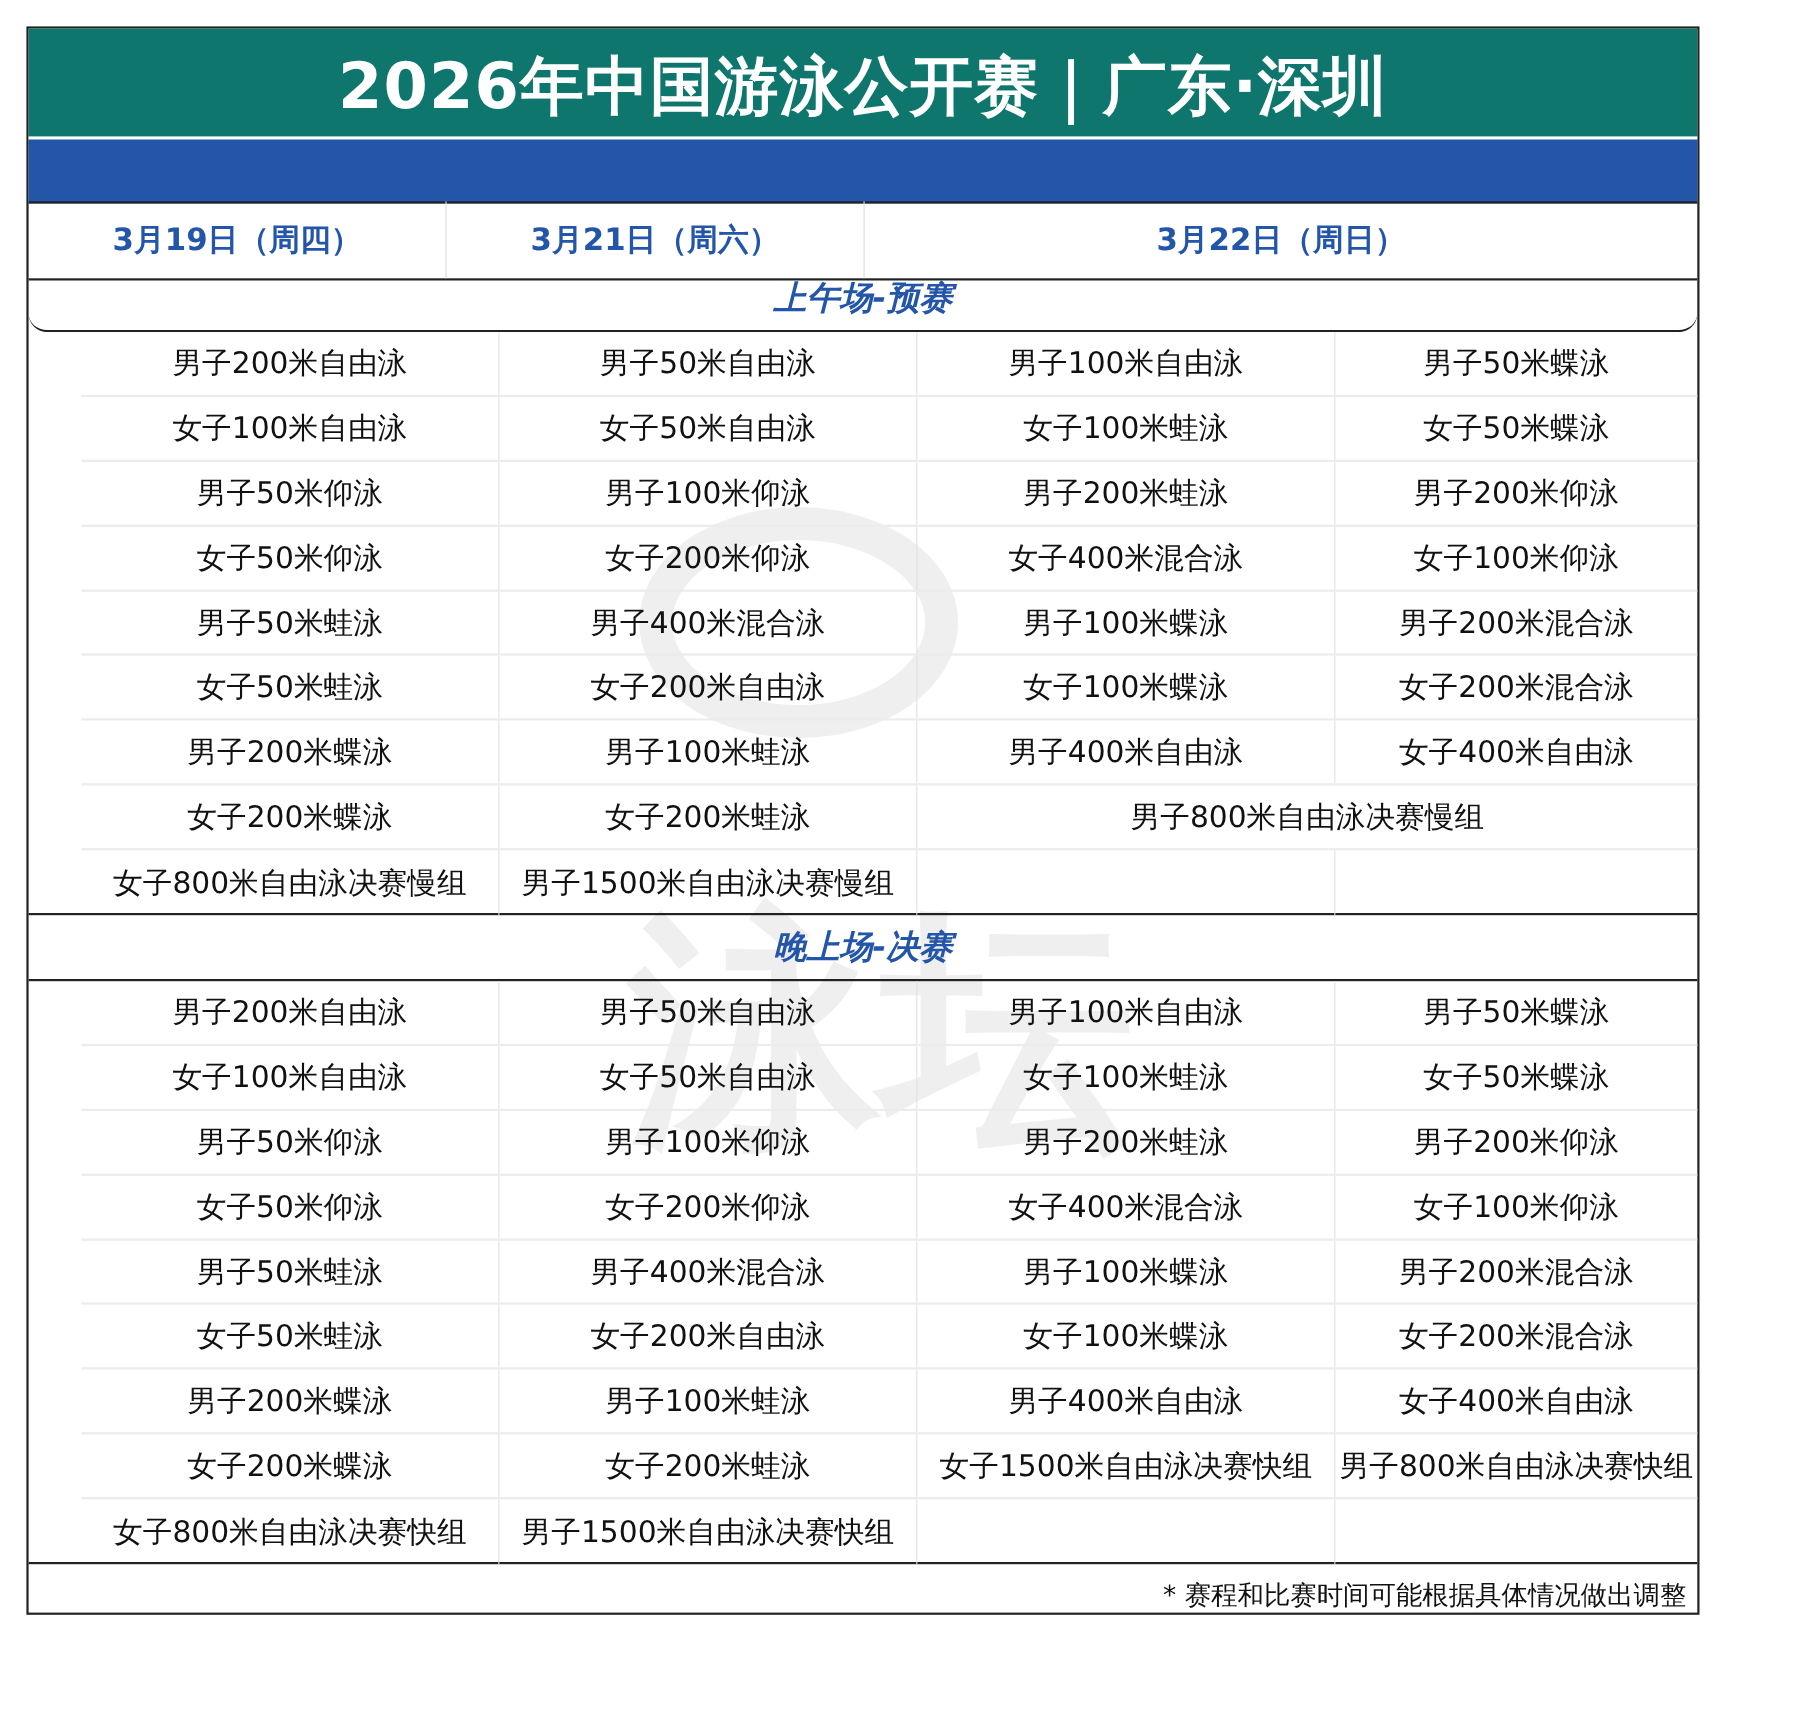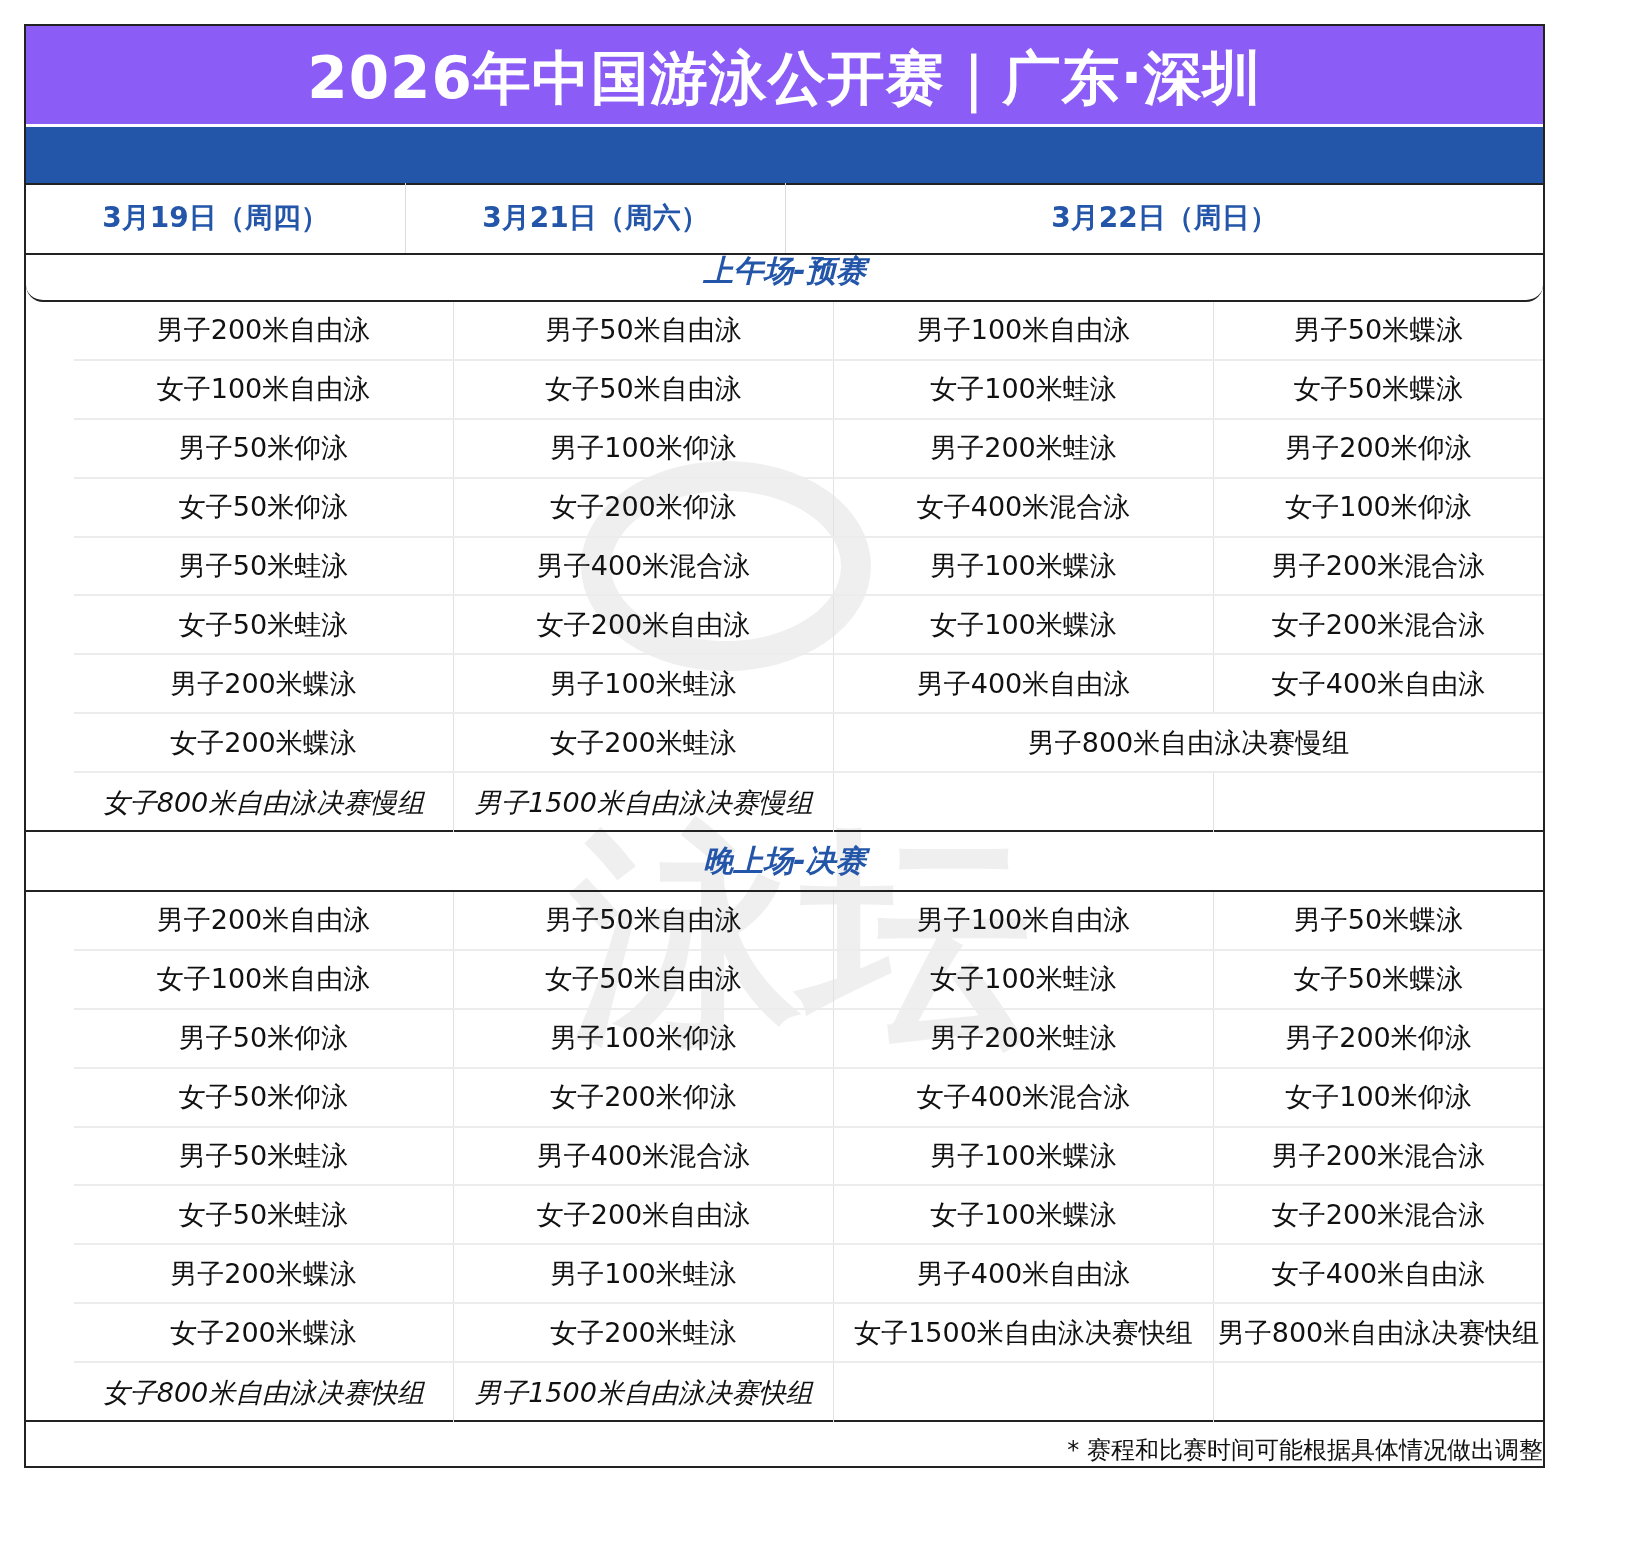--- a/index.html
+++ b/index.html
@@ -1,41 +1,41 @@
 <!DOCTYPE html>
 <html><head>
 <meta charset="utf-8">
 <style>
   html, body { margin: 0; padding: 0; background: #ffffff; }
   body { width: 1648px; height: 1568px; position: relative; overflow: hidden;
          font-family: "DejaVu Sans", "Liberation Sans", sans-serif; }
   .sheet { position: absolute; left: 24px; top: 24px; width: 1521px; height: 1444px;
            border: 2px solid #222; box-sizing: border-box; background: #fff; }
-  .title-band { position: absolute; left: 0; top: 0; right: 0; height: 106px; background: #8b5cf6;
+  .title-band { position: absolute; left: 0; top: 0; right: 0; height: 106px; background: #0f766e;
                 display: flex; align-items: center; justify-content: center; text-align: right; }
   .title-band span { color: #fff; font-size: 58px; font-weight: bold; letter-spacing: 1px; }
   .title-sep { position: absolute; left: 0; right: 0; top: 98px; height: 3px; background: #fff; }
   .subtitle-band { position: absolute; left: 0; right: 0; top: 101px; height: 56px; background: #2355a9;
                    border-bottom: 2px solid #222; }
   .date-row { position: absolute; left: 0; right: 0; top: 157px; height: 72px; display: flex;
               border-bottom: 2px solid #222; box-sizing: border-box; }
   .date-cell { flex: 0 0 380px; display: flex; align-items: center; justify-content: center;
                color: #2355a9; font-size: 28px; font-weight: bold; border-right: 1px solid #dcdcdc; box-sizing: border-box; }
   .date-cell:last-child { border-right: none; flex: 1; }
   .section-head { position: absolute; left: 0; right: 0; height: 60px; display: flex; align-items: center;
                   justify-content: center; border-bottom: 2px solid #222; box-sizing: border-box; }
   .section-head span { color: #2355a9; font-size: 30px; font-weight: bold; font-style: italic; }
   .grid { position: absolute; left: 0; right: 0; height: 530px; border-bottom: 2px solid #222; box-sizing: border-box; }
   .grid-row { display: flex; height: 58.9px; border-bottom: 2px solid #ececec; box-sizing: border-box; margin-left: 48px; }
-  .grid-row:last-child { border-bottom: none; font-style: italic; }
+  .grid-row:last-child { border-bottom: none; }
   .cell { flex: 0 0 380px; display: flex; align-items: center; justify-content: center;
           font-size: 27px; color: #111; border-right: 1px solid #e2e2e2; box-sizing: border-box; white-space: nowrap; }
   .cell:last-child { border-right: none; flex: 1; }
   .footer { position: absolute; left: 0; right: 0; bottom: 0; height: 32px; display: flex; align-items: center;
-            justify-content: flex-end; font-size: 24px; color: #111; text-align: right; }
+            justify-content: flex-end; padding-right: 10px; font-size: 24px; color: #111; text-align: right; }
   .watermark { position: absolute; left: 200px; top: 430px; width: 1150px; height: 620px; pointer-events: none; opacity: 0.06; }
 </style>
 </head>
 <body>
 
 <div class="sheet">
   <div class="title-band">
     <span>2026年中国游泳公开赛｜广东·深圳</span>
   </div>
   <div class="title-sep"></div>

